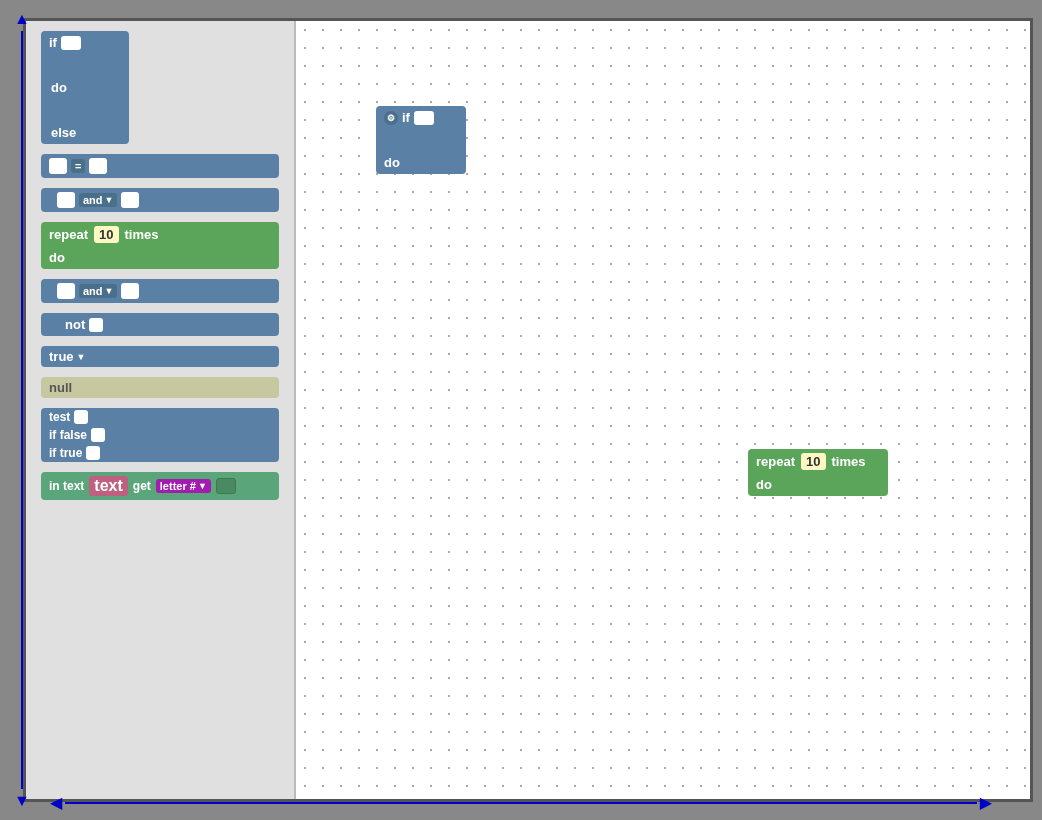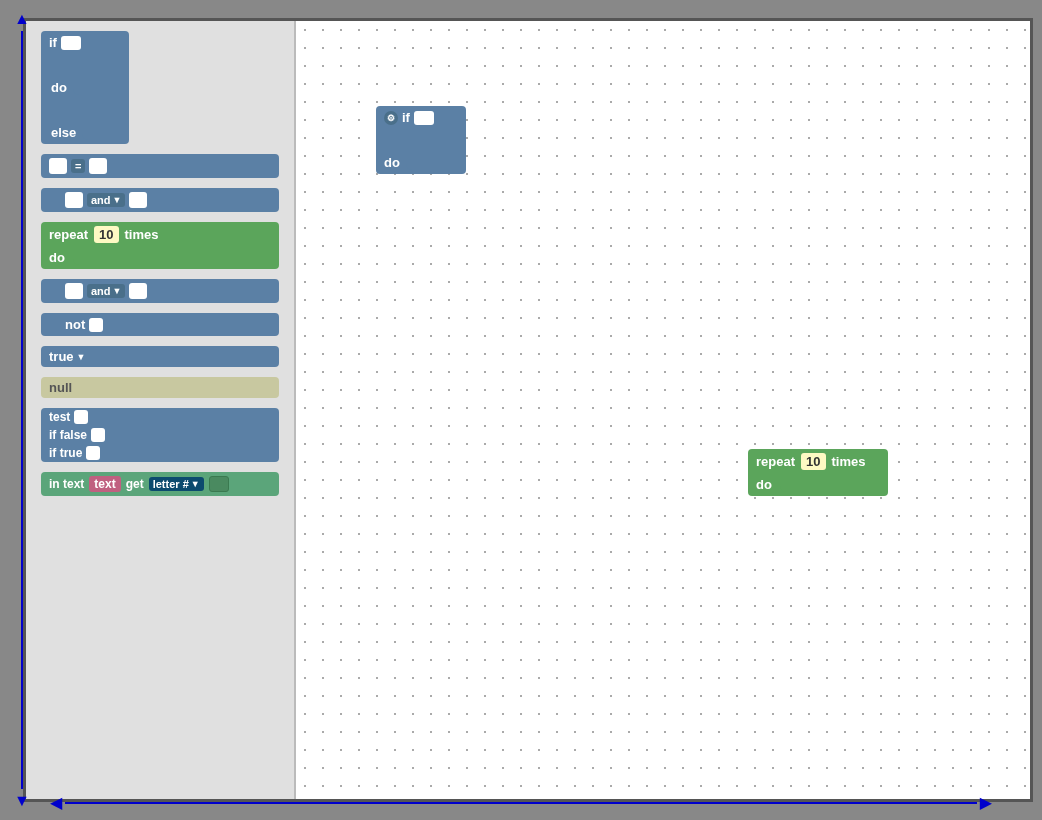--- a/index.html
+++ b/index.html
@@ -58,21 +58,21 @@
     .compare-block .op {
       background: #4a6f8a;
       border-radius: 3px;
       padding: 1px 4px;
       font-size: 11px;
     }
 
     
     .and-block {
       background: #5b80a5;
-      padding: 4px 24px;
+      padding: 4px 16px;
       border-radius: 4px;
       display: flex;
       align-items: center;
       gap: 4px;
       color: white;
       font-weight: bold;
       font-size: 13px;
       cursor: pointer;
     }
     .and-block .slot {
@@ -214,21 +214,21 @@
       gap: 5px;
       color: white;
       font-weight: bold;
       font-size: 12px;
       cursor: pointer;
     }
     .text-get-block .text-slot {
       background: #c06080;
       border-radius: 3px;
       padding: 1px 5px;
-      font-size: 12px;
+      font-size: 16px;
       color: white;
     }
     .text-get-block .dropdown {
       background: #4a8a60;
       border-radius: 3px;
       padding: 1px 4px;
       font-size: 11px;
       display: flex;
       align-items: center;
       gap: 2px;
@@ -395,21 +395,21 @@
         <div class="t-slot"></div>
       </div>
     </div>
 
     <div class="text-get-block">
       <span>in text</span>
       <div class="text-slot">
         <span>text</span>
       </div>
       <span>get</span>
-      <div class="dropdown" style="background:#0c4a6e; border-radius:3px; padding:1px 4px; font-size:11px; display:flex; align-items:center; gap:2px;">
+      <div class="dropdown" style="background:#a21caf; border-radius:3px; padding:1px 4px; font-size:11px; display:flex; align-items:center; gap:2px;">
         <span>letter #</span>
         <span style="font-size:9px;">▼</span>
       </div>
       <div class="end-slot"></div>
     </div>
 
   </div>
 
   <div class="canvas">
 

